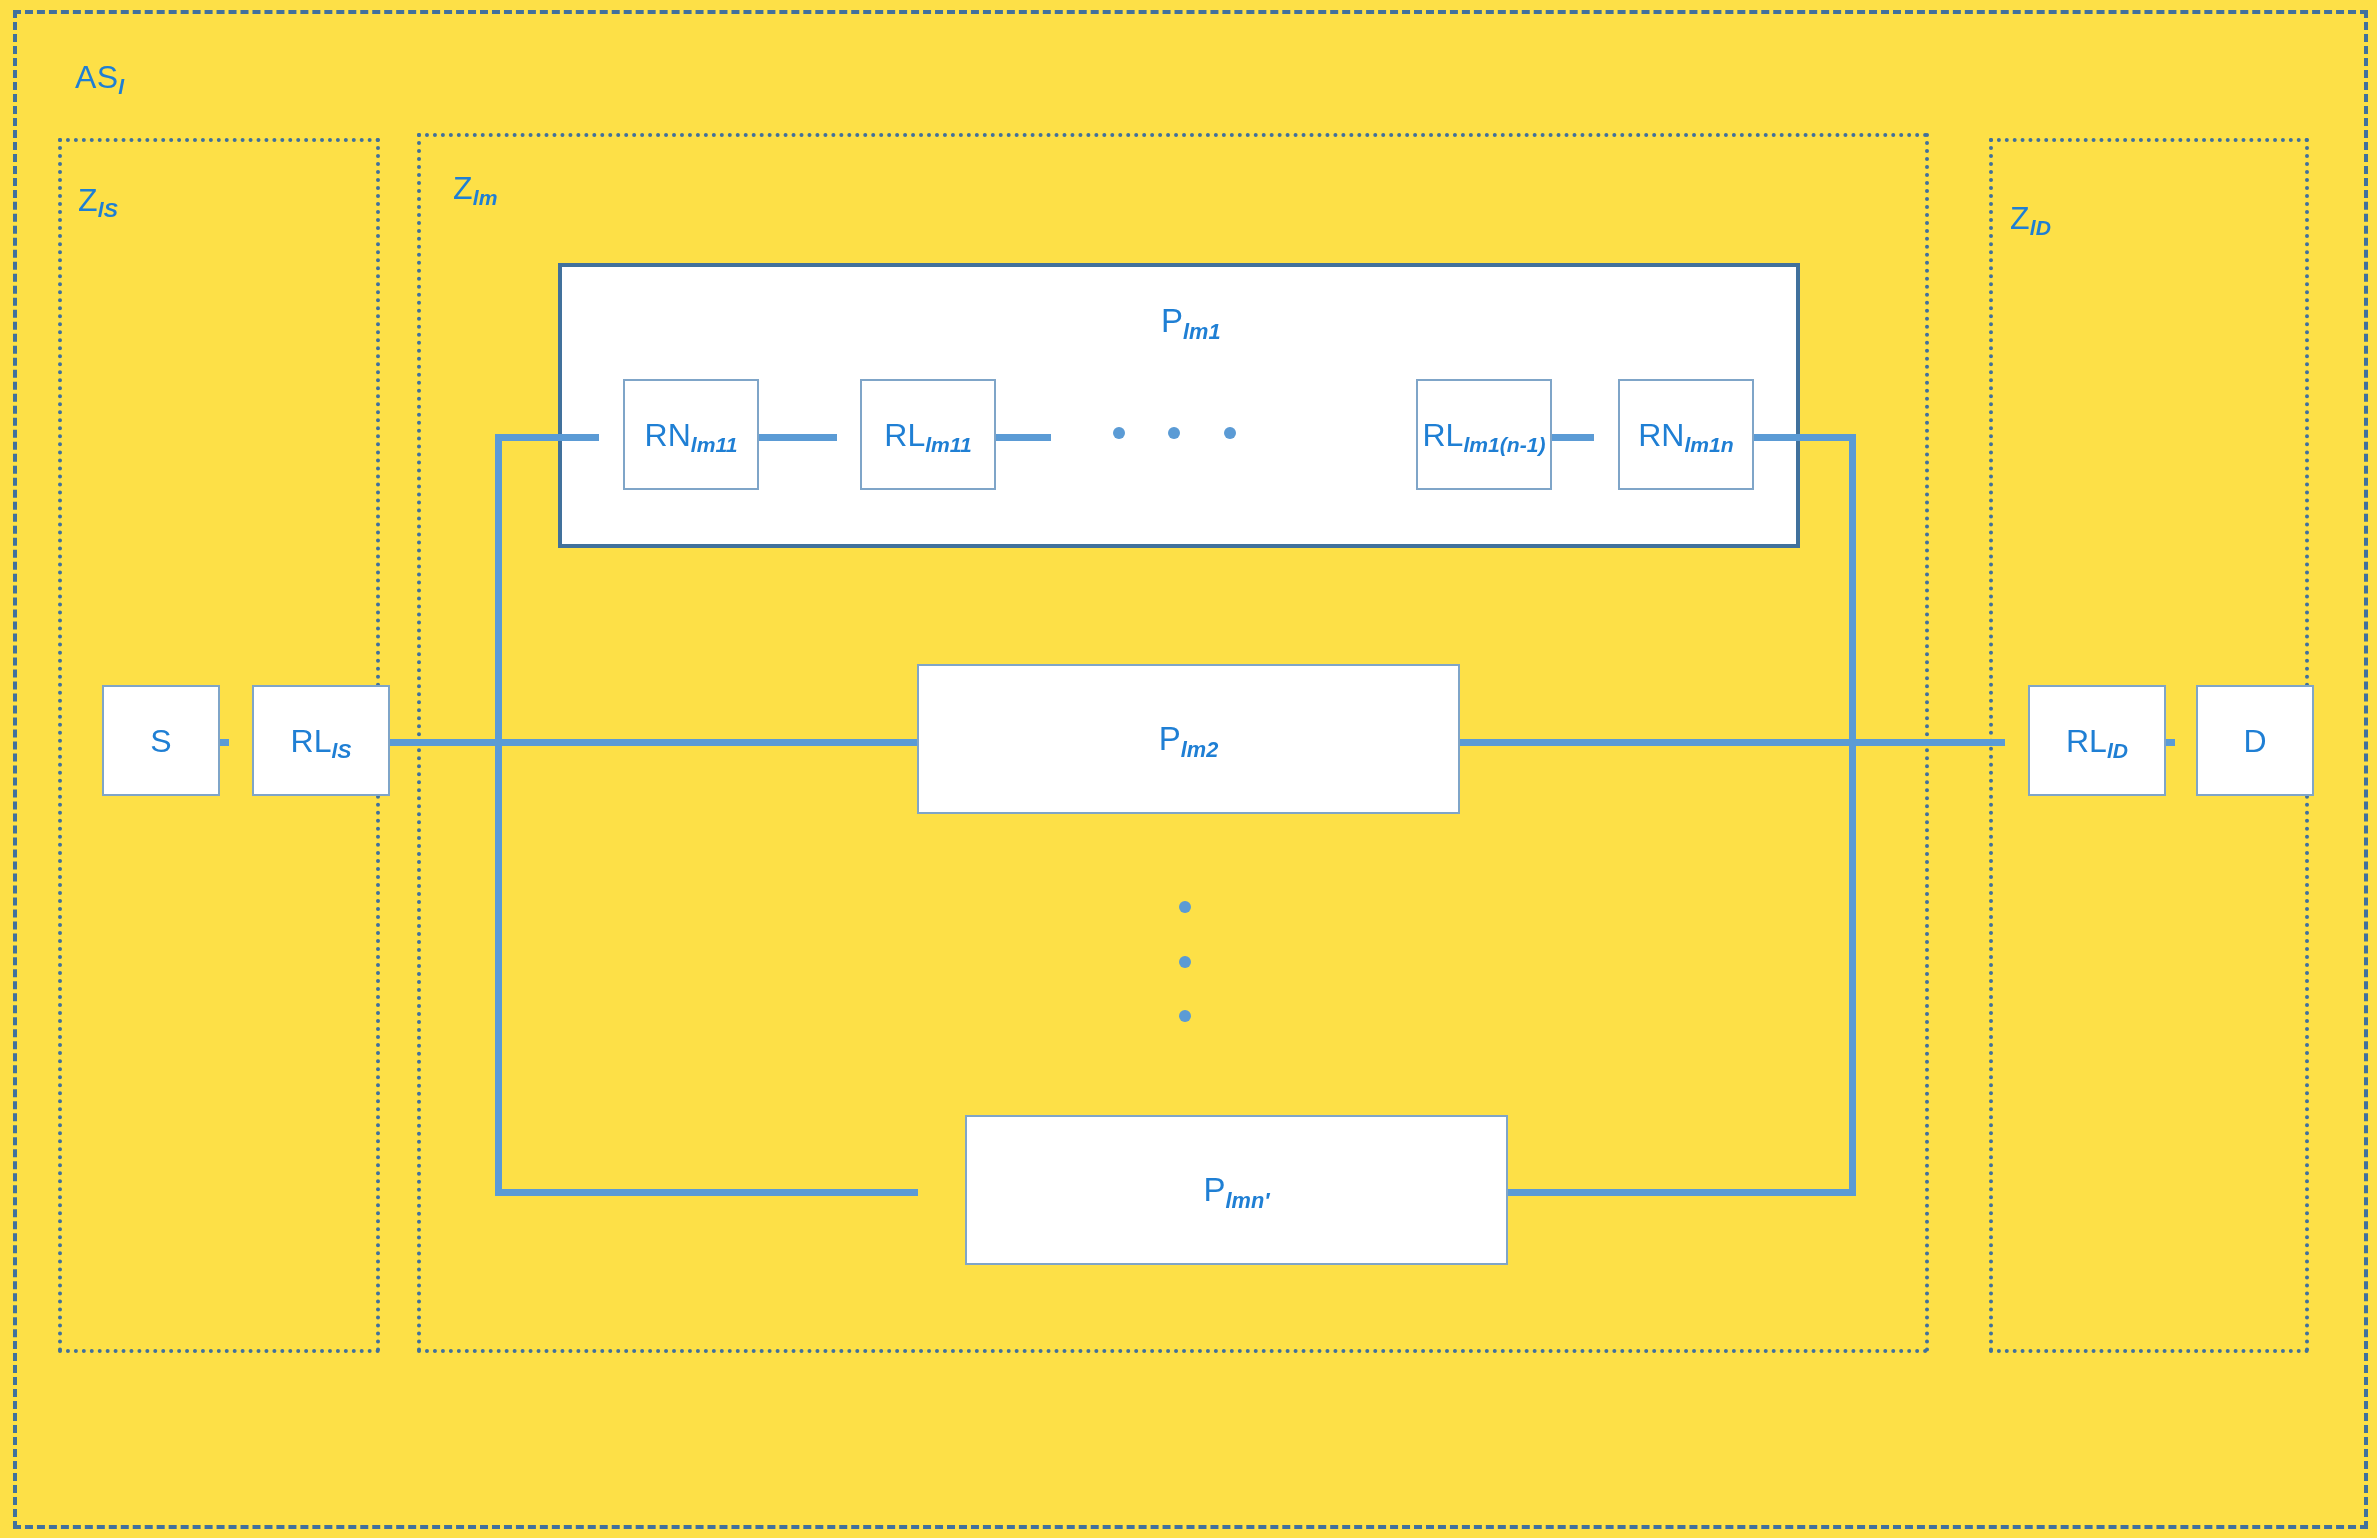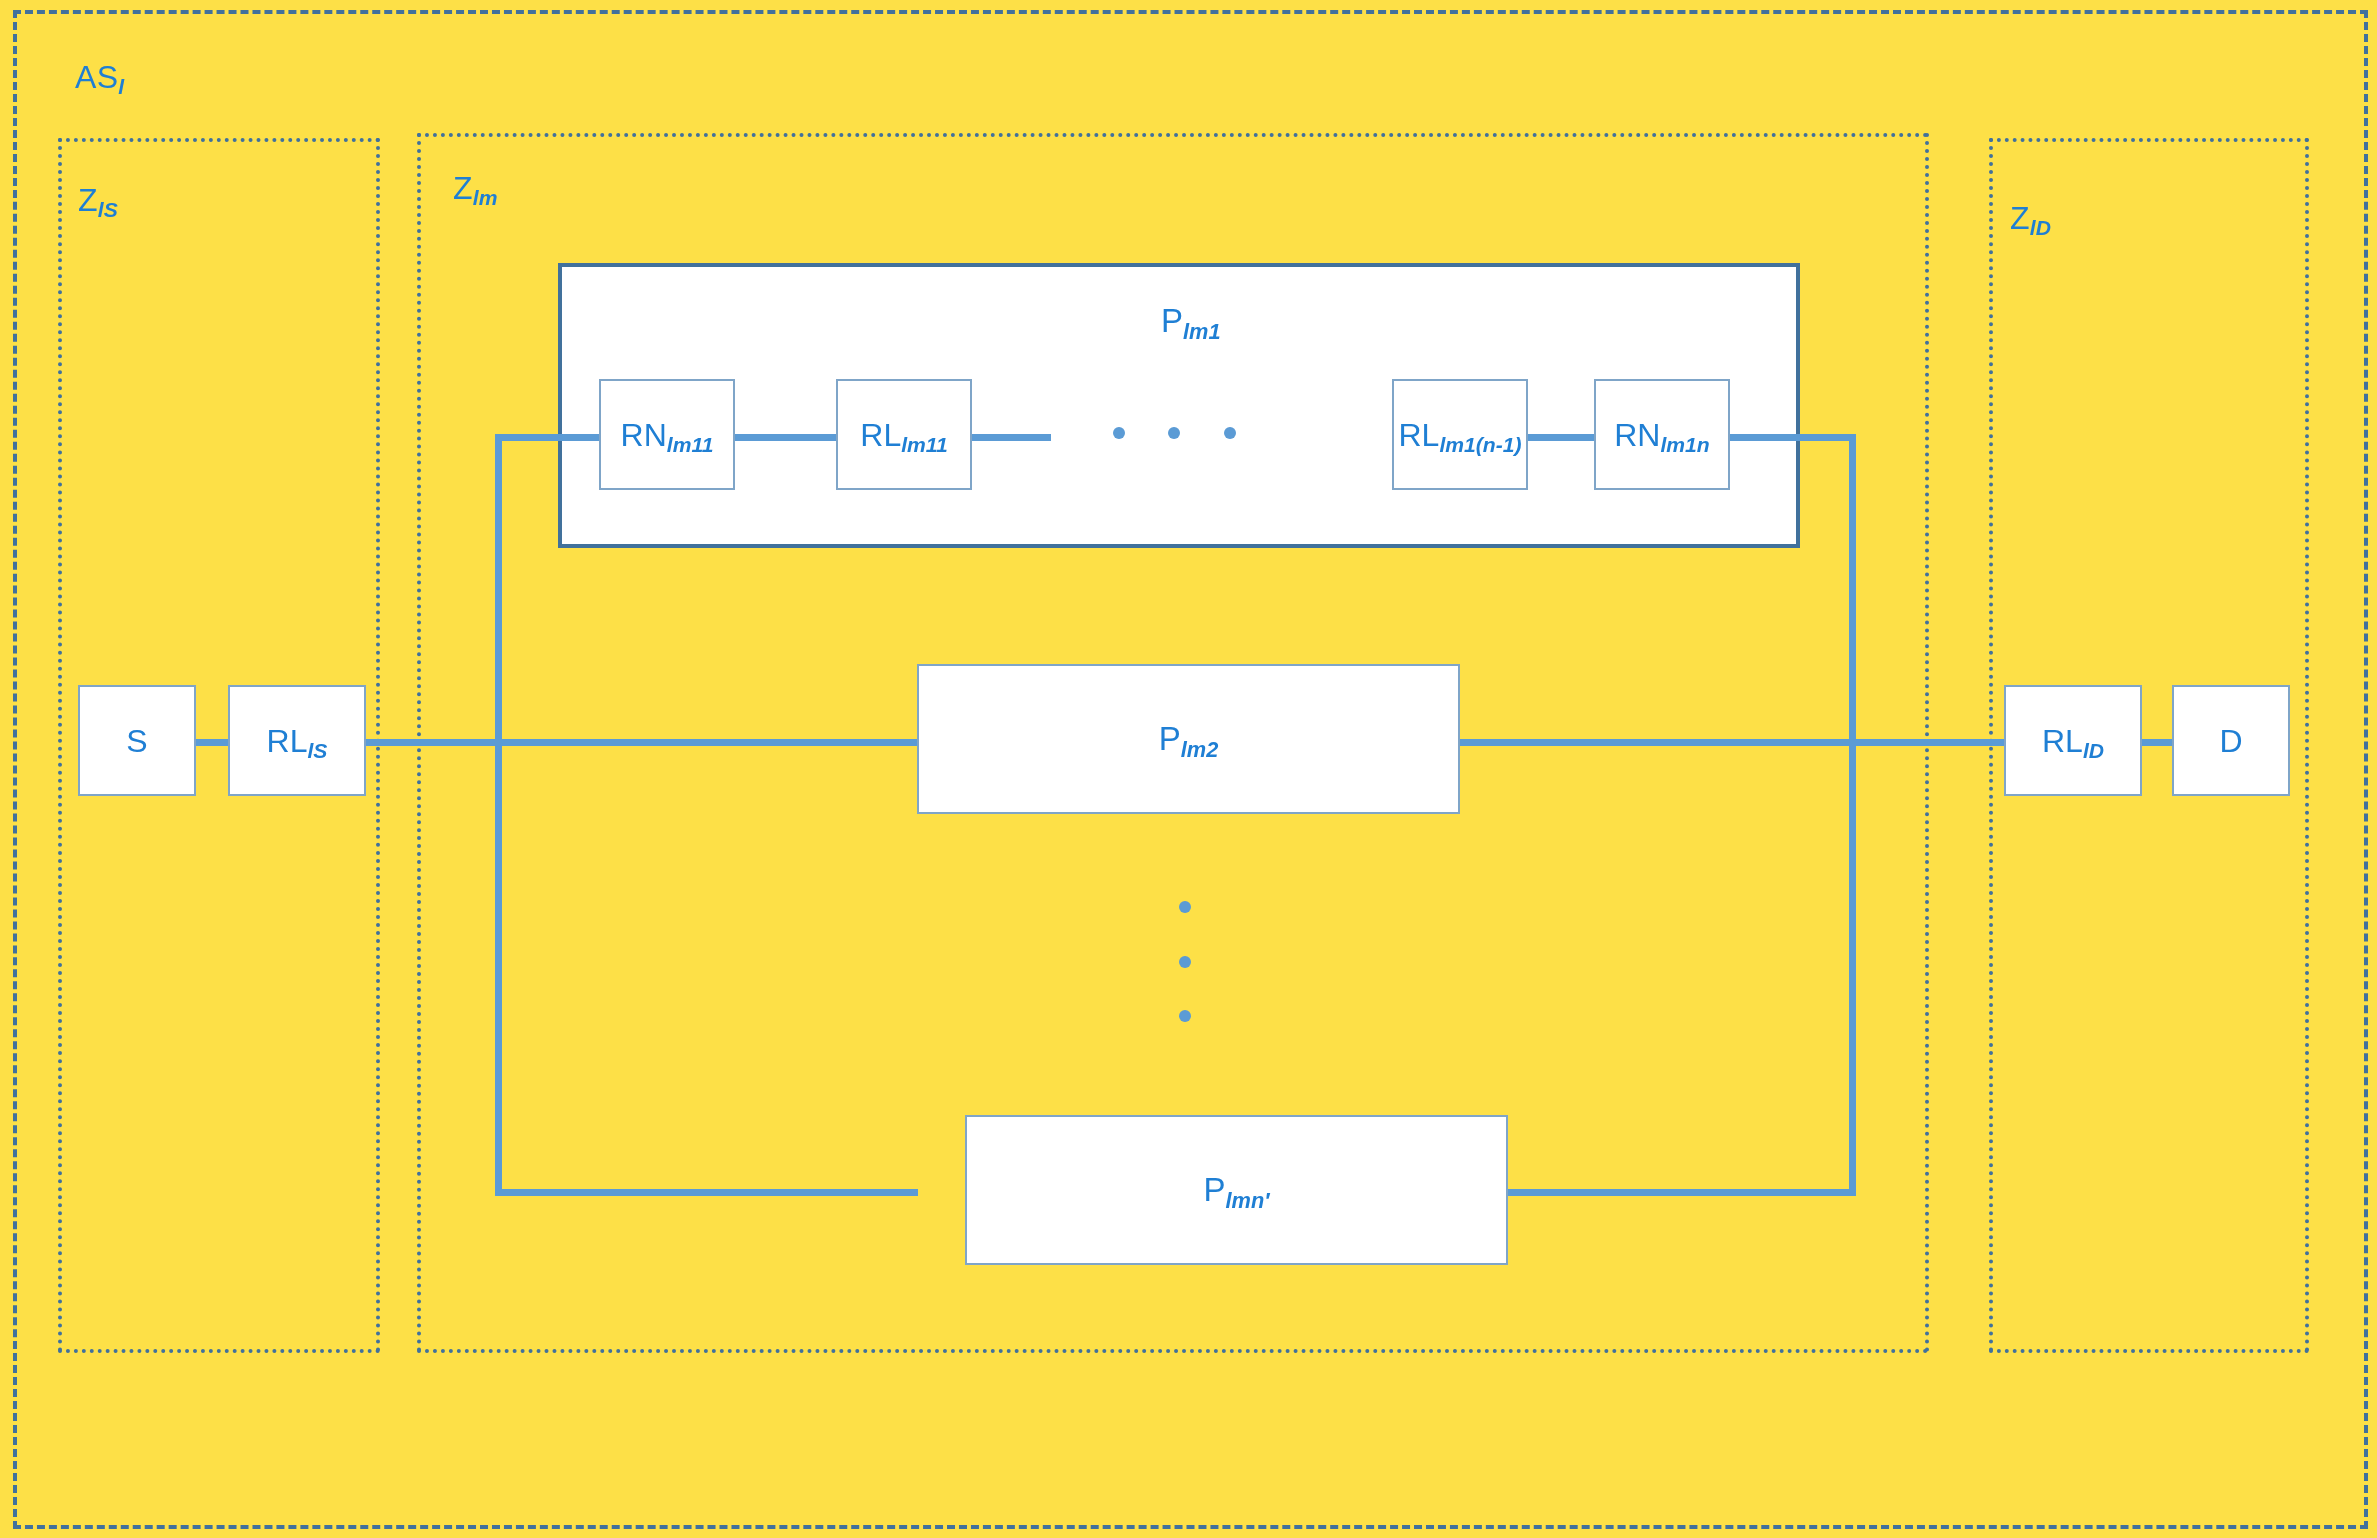--- a/index.html
+++ b/index.html
@@ -55,20 +55,21 @@
     border: 2.8px solid #7fa5c8;
     background: #ffffff;
     color: #1f7fd4;
     display: flex;
     align-items: center;
     justify-content: center;
     font-size: 32px;
     line-height: 1;
     white-space: nowrap;
     z-index: 6;
+    margin-left: 24px;
   }
   .node sub {
     font-size: 0.66em;
     font-style: italic;
     font-weight: 600;
     vertical-align: baseline;
     position: relative;
     top: .30em;
     letter-spacing: 0;
   }

